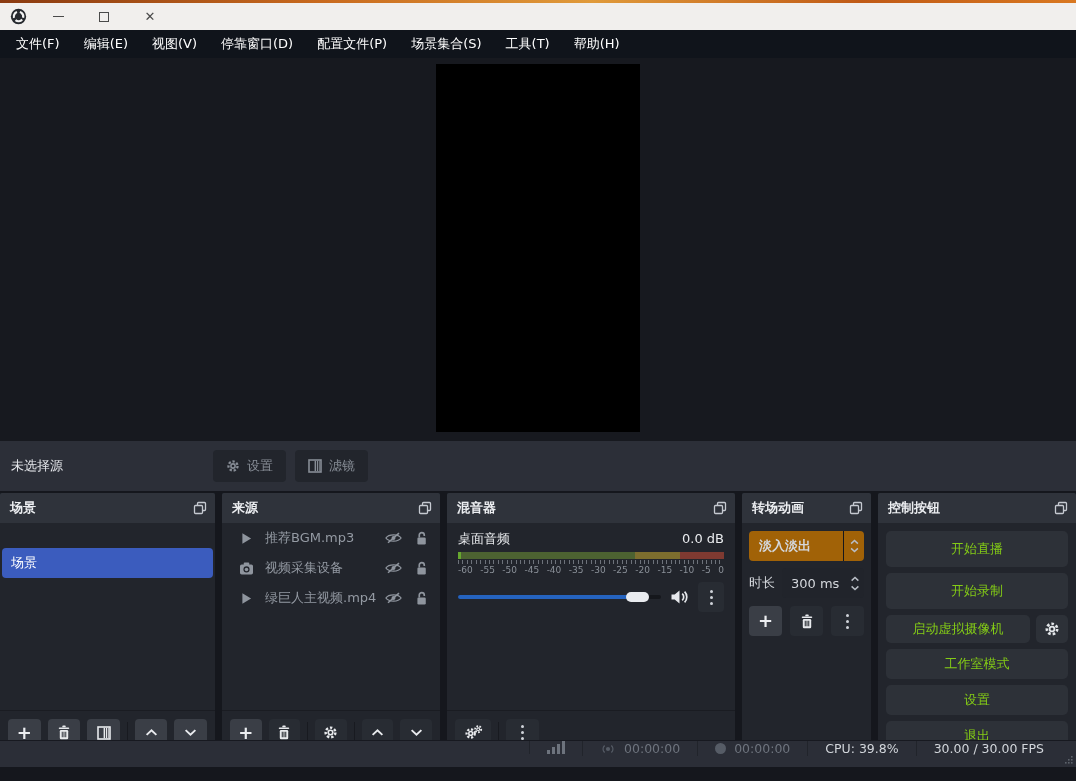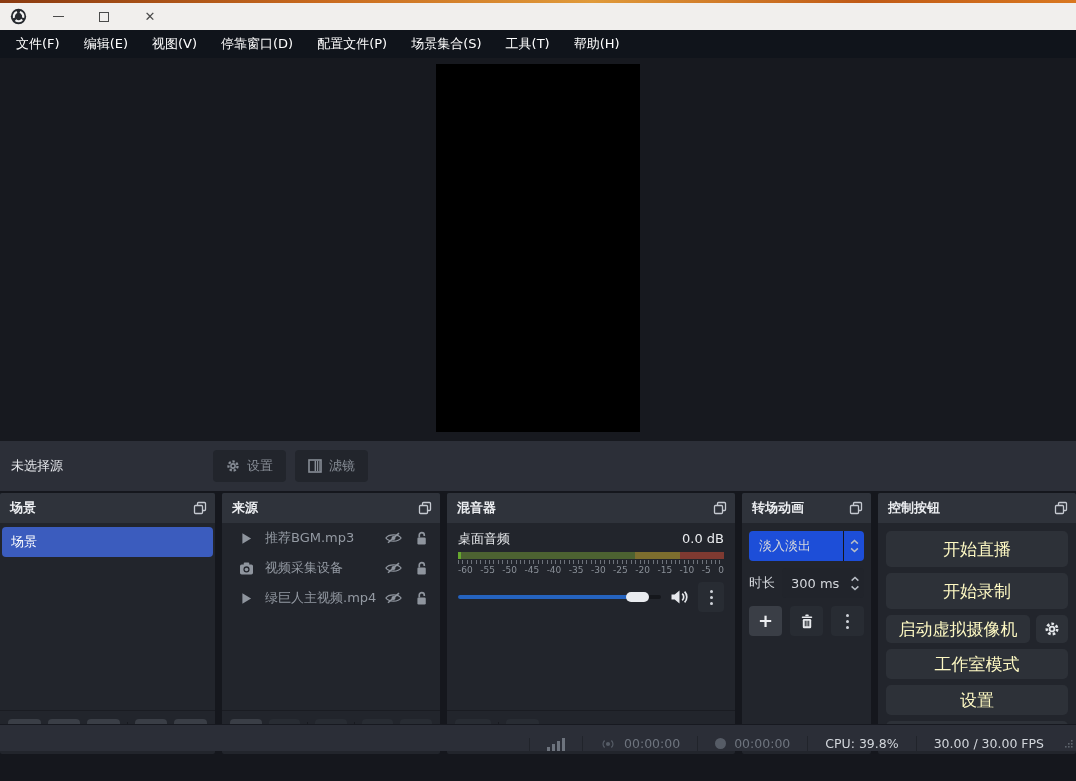--- a/index.html
+++ b/index.html
@@ -34,21 +34,21 @@
   .selbar { position:absolute; top:441px; left:0; width:100%; height:50px; background:#2c2f38;
     display:flex; align-items:center; }
   .selbar-label { color:#e6e8ec; font-size:13px; margin-left:11px; }
   .selbar-btns { position:absolute; left:213px; top:9px; display:flex; gap:9px; }
   .selbar-btn { height:32px; padding:0 13px; background:#22252c; border-radius:4px; color:#878d96;
     font-size:13px; display:flex; align-items:center; gap:7px; }
 
   
   .docks { position:absolute; top:493px; left:0; width:100%; height:261px; }
   .panel { position:absolute; top:0; height:261px; background:#22252c; border-radius:2px; display:flex; flex-direction:column; }
-  .p-scenes { left:0; width:215px; }
+  .p-scenes { left:0; width:215px;gap:21px; }
   .p-sources { left:222px; width:218px; }
   .p-mixer { left:447px; width:288px; }
   .p-trans { left:742px; width:129px; }
   .p-controls { left:878px; width:198px; }
   .panel-header { height:30px; background:#2f333b; display:flex; align-items:center; justify-content:space-between;
     padding:0 8px 0 10px; border-radius:2px 2px 0 0; flex:0 0 auto; }
   .panel-title { color:#eceef1; font-size:13px; font-weight:bold; }
   .panel-body { flex:1; position:relative; overflow:hidden; }
   .panel-footer { flex:0 0 auto; height:44px; border-top:1px solid #1a1c22; display:flex; align-items:center;
     padding:0 8px; gap:7px; }
@@ -87,45 +87,45 @@
   .vol-slider { flex:1; height:4px; background:#15171c; border-radius:2px; position:relative; }
   .vol-fill { position:absolute; left:0; top:0; height:4px; width:88%; background:#2563bf; border-radius:2px; }
   .vol-handle { position:absolute; left:calc(88% - 11px); top:-3px; width:23px; height:10px; background:#e9ebef; border-radius:5px; }
   .kebab-btn { width:26px; height:30px; background:#282c33; border-radius:4px;
     display:flex; flex-direction:column; align-items:center; justify-content:center; gap:3px; }
   .kebab-btn i, .kebab-dots i { width:3px; height:3px; border-radius:50%; background:#cfd3d9; display:block; }
   .kebab-dots { display:flex; flex-direction:column; gap:3px; align-items:center; }
 
   
   .trans-content { padding:8px 7px 0 7px; }
-  .combo { height:30px; background:#1d4ed8; border-radius:4px; display:flex; align-items:center; }
+  .combo { height:30px; background:#a16207; border-radius:4px; display:flex; align-items:center;font-weight:bold; }
   .combo-text { flex:1; padding-left:10px; color:#d4d7dc; font-size:13px; }
   .combo-arrows { width:21px; align-self:stretch; border-left:1px solid #15171c; display:flex; flex-direction:column;
     align-items:center; justify-content:center; gap:2px; }
   .dur-row { margin-top:7px; display:flex; align-items:center; }
   .dur-label { color:#d4d7dc; font-size:13px; width:33px; flex:0 0 auto;font-family:Liberation Serif, serif; }
   .spinbox { flex:1; height:30px; background:#21242b; border-radius:4px; display:flex; align-items:center; }
   .spin-val { flex:1; padding-left:9px; color:#d4d7dc; font-size:13px; }
   .spin-arrows { width:19px; align-self:stretch; display:flex; flex-direction:column; align-items:center; justify-content:center; gap:3px; }
   .trans-btns { margin-top:8px; display:flex; gap:8px; }
   .trans-btn { width:35px; height:30px; border-radius:4px; display:flex; align-items:center; justify-content:center; }
   .plus-glyph { color:#eceef1; font-size:18px; line-height:1; font-weight:bold; }
 
   
   .controls-content { padding:8px 8px 0 8px; display:flex; flex-direction:column; gap:6px; }
-  .ctl-btn { background:#2d3138; border-radius:5px; color:#fef9c3; font-size:17px;
+  .ctl-btn { background:#2d3138; border-radius:5px; color:#84cc16; font-size:13px;
     display:flex; align-items:center; justify-content:center; }
   .h36 { height:36px; } .h30 { height:30px; } .h28 { height:28px; }
   .vc-row { display:flex; gap:6px; }
   .vc-row .ctl-btn { flex:1; }
   .vc-gear { flex:0 0 32px !important; width:32px; }
 
   
-  .statusbar { position:absolute; top:724px; left:0; width:100%; height:27px; background:#2b2e37;
-    border-top:1px solid #171920; display:flex; align-items:flex-end; font-size:12.5px; }
+  .statusbar { position:absolute; top:740px; left:0; width:100%; height:27px; background:#2b2e37;
+    border-top:1px solid #171920; display:flex; align-items:flex-start; font-size:12.5px; }
   .sb-spacer { flex:1; }
   .sb-seg { display:flex; align-items:center; gap:8px; padding:0 17px; border-left:1px solid #21242b; }
   .sb-dim { color:#6e747e; }
   .sb-bright { color:#d2d6db; }
   .bars { display:flex; align-items:flex-end; gap:2px; height:13px; }
   .bars i { width:3px; background:#6d737d; display:block; }
   .rec-dot { width:11px; height:11px; border-radius:50%; background:#565c66; display:block; }
   .grip { position:absolute; right:2px; bottom:2px; }
 </style>
 </head>

